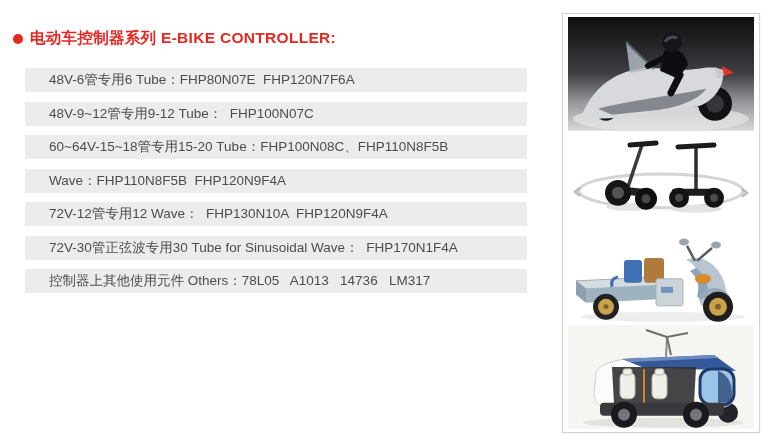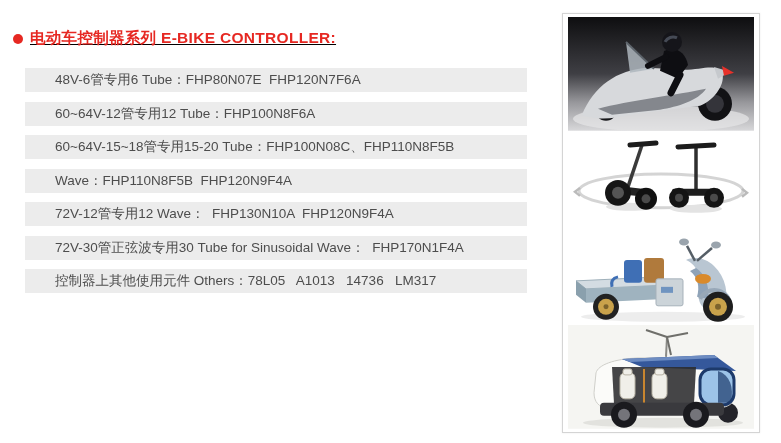--- a/index.html
+++ b/index.html
@@ -6,27 +6,27 @@
     --red:#e62822;
     --row-bg:#ececec;
     --row-text:#4d4d4d;
     --panel-border:#d4d4d4;
   }
   *{margin:0;padding:0;box-sizing:border-box;}
   html,body{width:781px;height:443px;background:#ffffff;overflow:hidden;
     font-family:"Liberation Sans","DejaVu Sans",sans-serif;}
   .page{position:relative;width:781px;height:443px;background:#fff;}
 
-  .title-row{position:absolute;left:13px;top:28px;display:flex;align-items:center;gap:7px;text-decoration:underline;}
+  .title-row{position:absolute;left:13px;top:28px;display:flex;align-items:center;gap:7px;}
   .dot{width:10px;height:10px;border-radius:50%;background:var(--red);flex:0 0 auto;}
   .title-text{color:var(--red);font-size:15.5px;font-weight:bold;letter-spacing:.3px;white-space:pre;}
 
   .rows{position:absolute;left:25px;top:68px;}
   .row{width:502px;height:24px;line-height:24px;background:var(--row-bg);
-    margin-bottom:9.5px;padding-left:30px;font-size:13.5px;color:var(--row-text);
+    margin-bottom:9.5px;padding-left:24px;font-size:13.5px;color:var(--row-text);
     white-space:pre;overflow:hidden;}
 
   .photo-panel{position:absolute;left:562px;top:13px;width:198px;height:420px;
     background:#fff;border:1px solid var(--panel-border);padding:3px 5px;
     display:flex;flex-direction:column;gap:2px;box-shadow:0 0 2px rgba(0,0,0,.08);}
   .photo{width:100%;overflow:hidden;background:#fff;}
   .photo svg{display:block;width:100%;height:100%;}
   .ph1{height:114px;}
   .ph2{height:92px;}
   .ph3{height:97px;}
@@ -37,21 +37,21 @@
 
 <div class="page">
 
   <div class="title-row">
     <span class="dot"></span>
     <span class="title-text">电动车控制器系列 E-BIKE CONTROLLER:</span>
   </div>
 
   <div class="rows">
     <div class="row">48V-6管专用6 Tube：FHP80N07E  FHP120N7F6A</div>
-    <div class="row">60~64V-12管专用12 Tube：FHP100N8F6A</div>
+    <div class="row">48V-9~12管专用9-12 Tube：  FHP100N07C</div>
     <div class="row">60~64V-15~18管专用15-20 Tube：FHP100N08C、FHP110N8F5B</div>
     <div class="row">Wave：FHP110N8F5B  FHP120N9F4A</div>
     <div class="row">72V-12管专用12 Wave：  FHP130N10A  FHP120N9F4A</div>
     <div class="row">72V-30管正弦波专用30 Tube for Sinusoidal Wave：  FHP170N1F4A</div>
     <div class="row">控制器上其他使用元件 Others：78L05   A1013   14736   LM317</div>
   </div>
 
   <div class="photo-panel">
 
     <div class="photo ph1">

